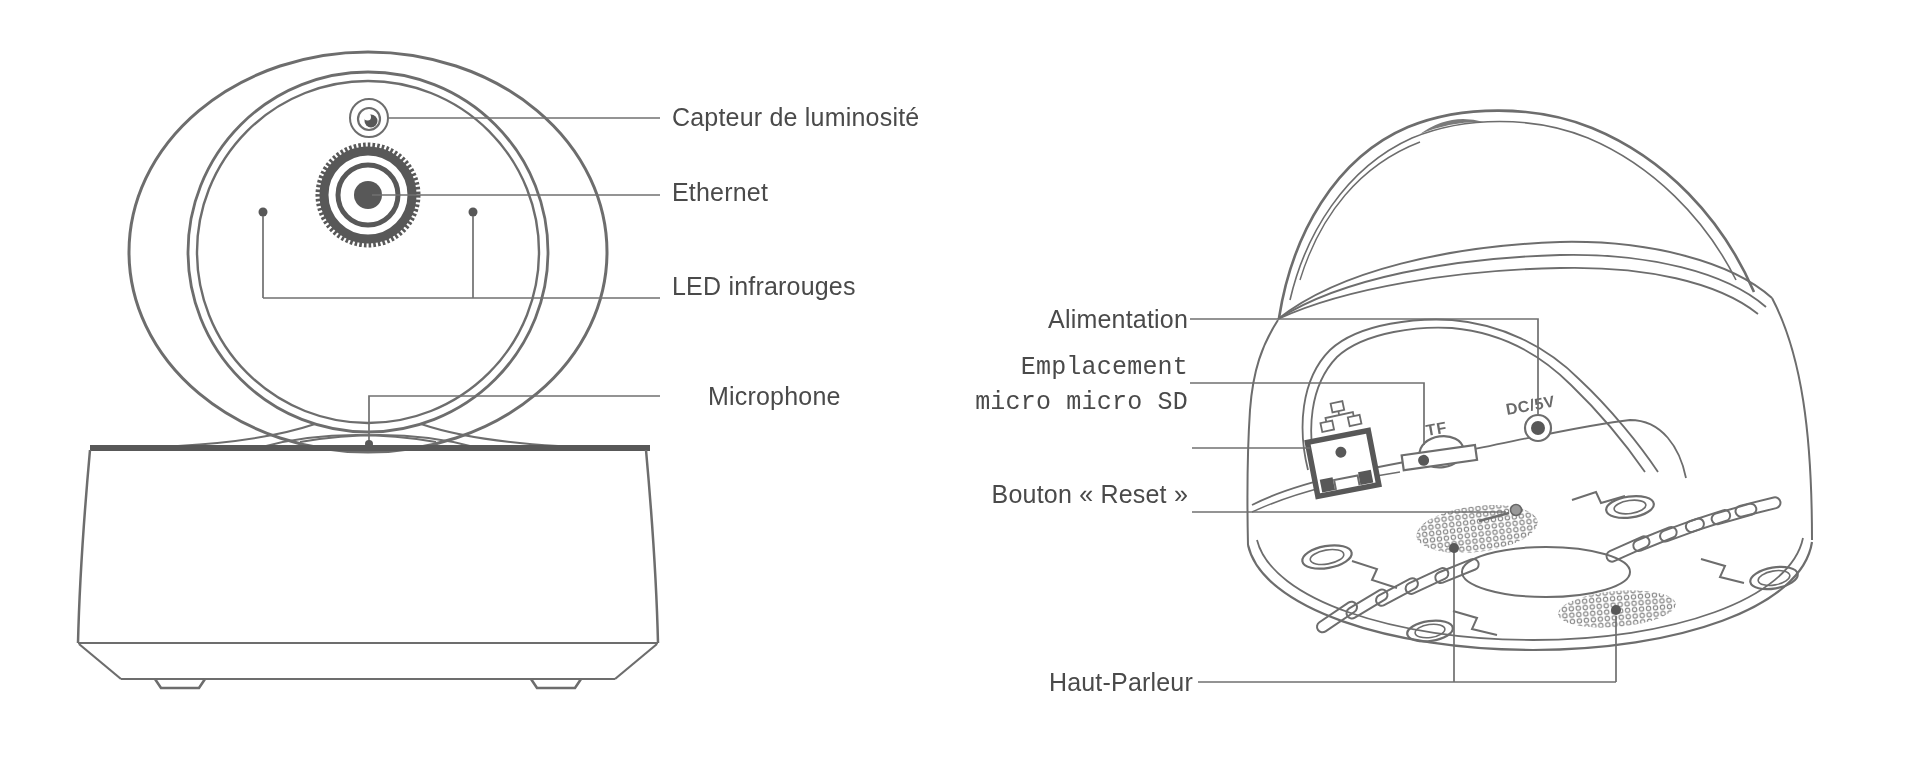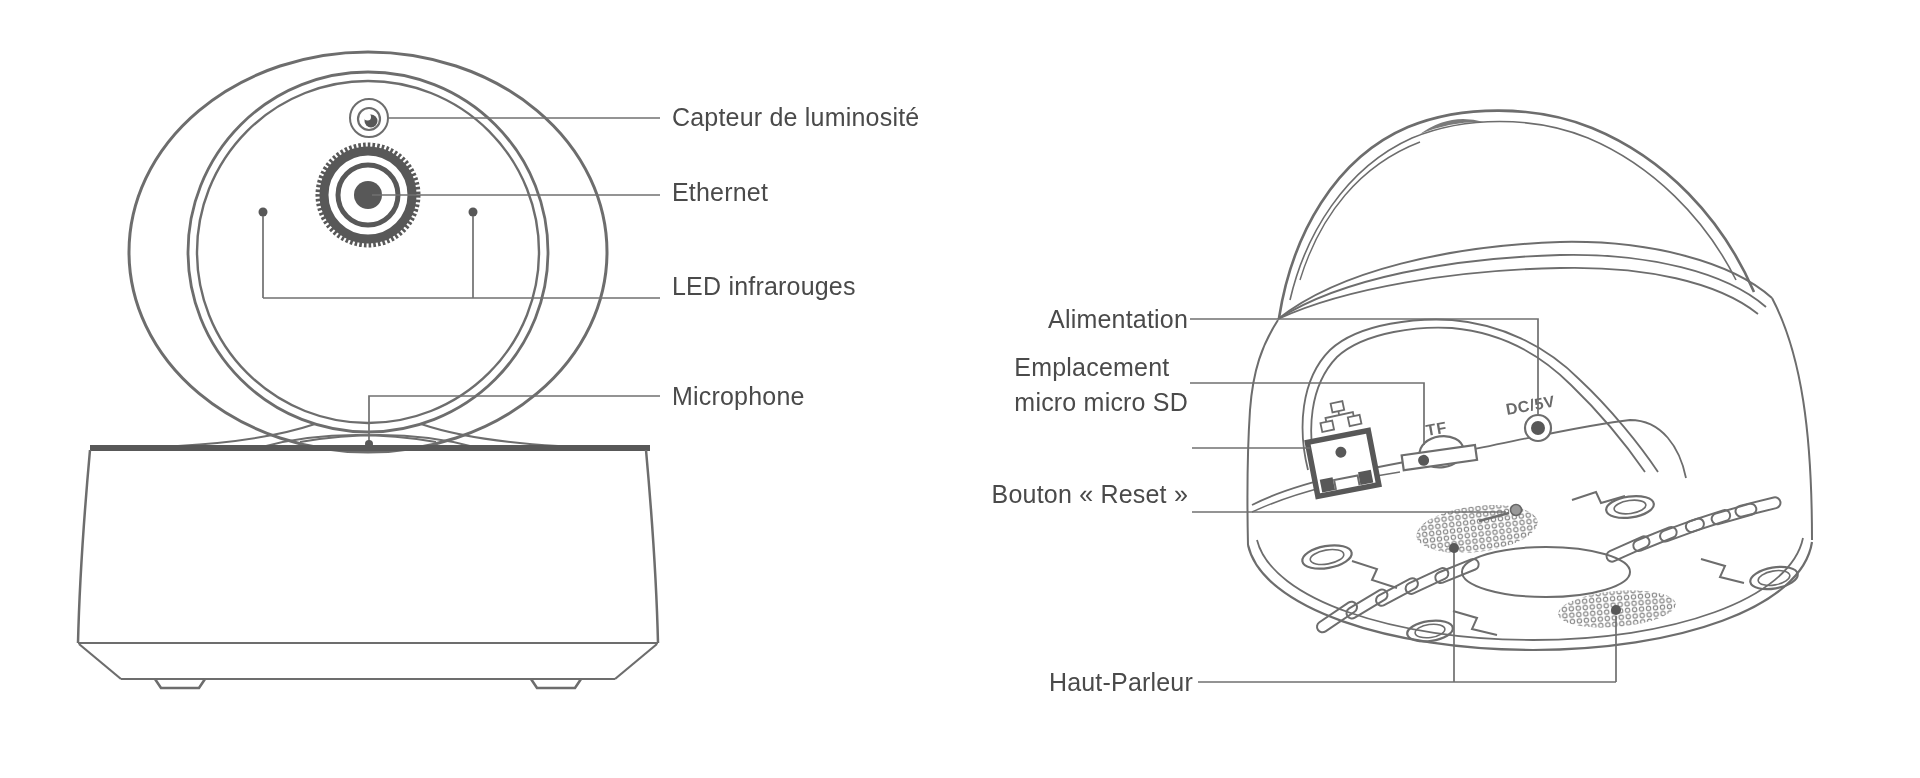--- a/index.html
+++ b/index.html
@@ -5,22 +5,22 @@
   html,body{margin:0;padding:0;background:#fff;}
   .stage{
     position:relative;width:1920px;height:778px;background:#fff;overflow:hidden;
     font-family:"Liberation Sans", sans-serif;
   }
   .stage svg{position:absolute;left:0;top:0;}
   .lbl{
     position:absolute;font-size:25px;line-height:28px;color:#4a4a4a;
     white-space:nowrap;letter-spacing:.2px;text-align:center;
   }
-  .lbl.right{text-align:left;}
-  .lbl.two{line-height:35px;}
+  .lbl.right{text-align:right;}
+  .lbl.two{line-height:35px;font-family:Liberation Mono, monospace;}
 </style>
 </head>
 <body>
 
 <div class="stage">
 
   <svg width="1920" height="778" viewBox="0 0 1920 778">
     <defs>
       <pattern id="mesh" width="7" height="6.4" patternUnits="userSpaceOnUse">
         <circle cx="3.5" cy="3.2" r="2.2" fill="none" stroke="#858585" stroke-width="1.1"></circle>
@@ -186,21 +186,21 @@
       <path d="M 1192,512 H 1506"></path>
       <path d="M 1198,682 H 1616 M 1454,682 V 552 M 1616,682 V 616"></path>
       <circle cx="1454" cy="548" r="5" fill="#585858" stroke="none"></circle>
       <circle cx="1616" cy="610" r="5" fill="#585858" stroke="none"></circle>
     </g>
   </svg>
 
   <div class="lbl" style="left:672px;top:103px">Capteur de luminosité</div>
   <div class="lbl" style="left:672px;top:178px">Ethernet</div>
   <div class="lbl" style="left:672px;top:272px">LED infrarouges</div>
-  <div class="lbl" style="left:672px;top:382px">Microphone</div>
+  <div class="lbl" style="left:708px;top:382px">Microphone</div>
 
   <div class="lbl right" style="right:732px;top:305px">Alimentation</div>
   <div class="lbl right two" style="right:732px;top:350px">
     <div>Emplacement</div>
     <div>micro micro SD</div>
   </div>
   <div class="lbl right" style="right:732px;top:480px">Bouton « Reset »</div>
   <div class="lbl right" style="right:727px;top:668px">Haut-Parleur</div>
 
 </div>

